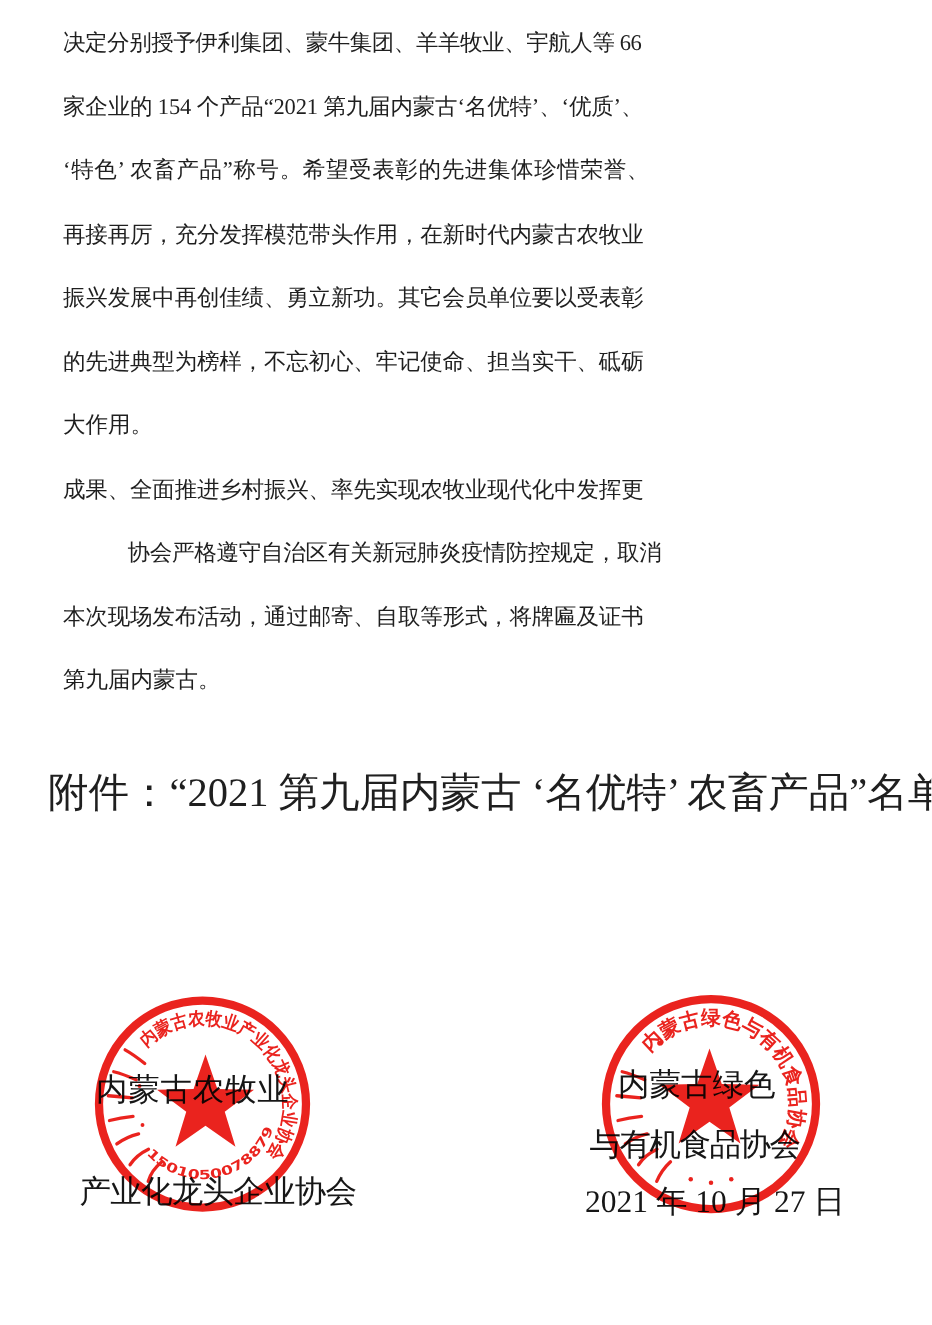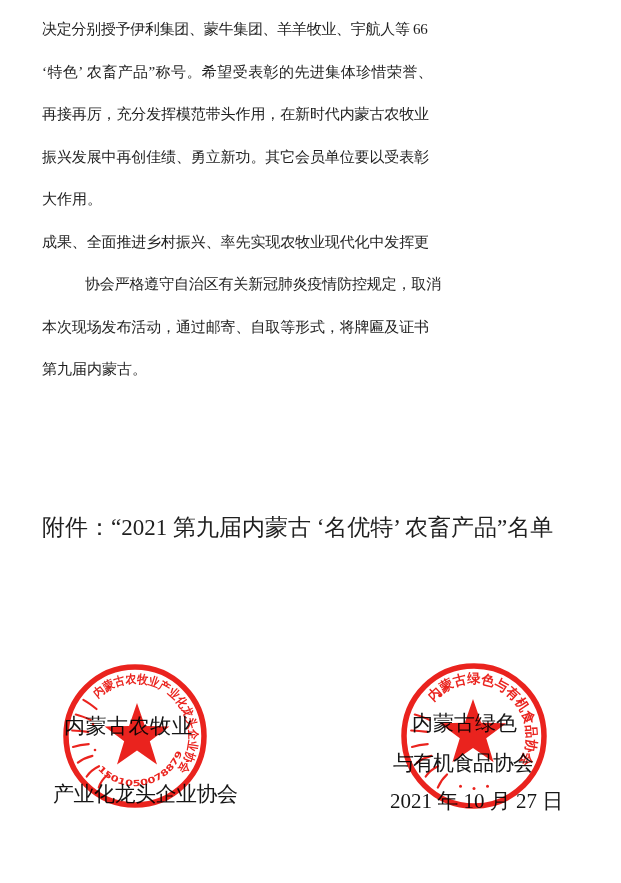--- a/index.html
+++ b/index.html
@@ -7,22 +7,22 @@
     position:relative;width:621px;height:883px;background:#ffffff;overflow:hidden;
     font-family:"Liberation Serif","DejaVu Serif",serif;color:#1f1f1f;
   }
   .textcol{position:absolute;left:42px;top:8px;width:543px;}
   .bline{
     display:block;font-size:15px;line-height:42.5px;white-space:nowrap;
     color:#1f1f1f;
   }
   .bline.indent{text-indent:43px;}
   .attach{
-    position:absolute;left:42px;top:507px;width:543px;
-    font-size:23px;line-height:42.5px;white-space:nowrap;color:#1f1f1f;
+    position:absolute;left:32px;top:507px;width:543px;
+    font-size:27px;line-height:42.5px;white-space:nowrap;color:#1f1f1f;
   }
   .sigline{
     position:absolute;font-size:21px;line-height:1.15;white-space:nowrap;color:#161616;
   }
   .sig-l1{left:64px;top:714px;letter-spacing:0.5px;}
   .sig-l2{left:53px;top:751px;letter-spacing:-0.5px;margin-top:31px;}
   .sig-r1{left:412px;top:711px;}
   .sig-r2{left:393px;top:751px;letter-spacing:-1px;}
   .sig-date{left:390px;top:789px;}
   .seal{position:absolute;mix-blend-mode:multiply;opacity:0.94;}
@@ -31,23 +31,25 @@
   .ringtext{font-family:"Liberation Serif","DejaVu Serif",serif;font-weight:bold;}
   .sealnum{font-family:"DejaVu Sans","Liberation Sans",sans-serif;font-weight:bold;}
 </style>
 </head>
 <body>
 
 <div class="page">
 
   <div class="textcol">
     <span class="bline just fitline" style="display: block; letter-spacing: -0.294643px;">决定分别授予伊利集团、蒙牛集团、羊羊牧业、宇航人等 66</span>
+    <span class="bline just fitline" style="display: block; letter-spacing: -0.101339px;">家企业的 154 个产品“2021 第九届内蒙古‘名优特’、‘优质’、</span>
     <span class="bline just fitline" style="display: block; letter-spacing: 0.428571px;">‘特色’ 农畜产品”称号。希望受表彰的先进集体珍惜荣誉、</span>
     <span class="bline just fitline" style="display: block; letter-spacing: -0.115385px;">再接再厉，充分发挥模范带头作用，在新时代内蒙古农牧业</span>
     <span class="bline just fitline" style="display: block; letter-spacing: -0.115385px;">振兴发展中再创佳绩、勇立新功。其它会员单位要以受表彰</span>
+    <span class="bline just fitline" style="display: block; letter-spacing: -0.115385px;">的先进典型为榜样，不忘初心、牢记使命、担当实干、砥砺</span>
     <span class="bline">大作用。</span>
     <span class="bline just fitline" style="display: block; letter-spacing: -0.115385px;">成果、全面推进乡村振兴、率先实现农牧业现代化中发挥更</span>
     <span class="bline indent just fitline" style="display: block; letter-spacing: -0.166667px;">协会严格遵守自治区有关新冠肺炎疫情防控规定，取消</span>
     <span class="bline just fitline" style="display: block; letter-spacing: -0.115385px;">本次现场发布活动，通过邮寄、自取等形式，将牌匾及证书</span>
     <span class="bline">第九届内蒙古。</span>
   </div>
 
   <div class="attach fitline" style="display: block;">附件：“2021 第九届内蒙古 ‘名优特’ 农畜产品”名单</div>
 
   <div class="sigline sig-l1">内蒙古农牧业</div>

